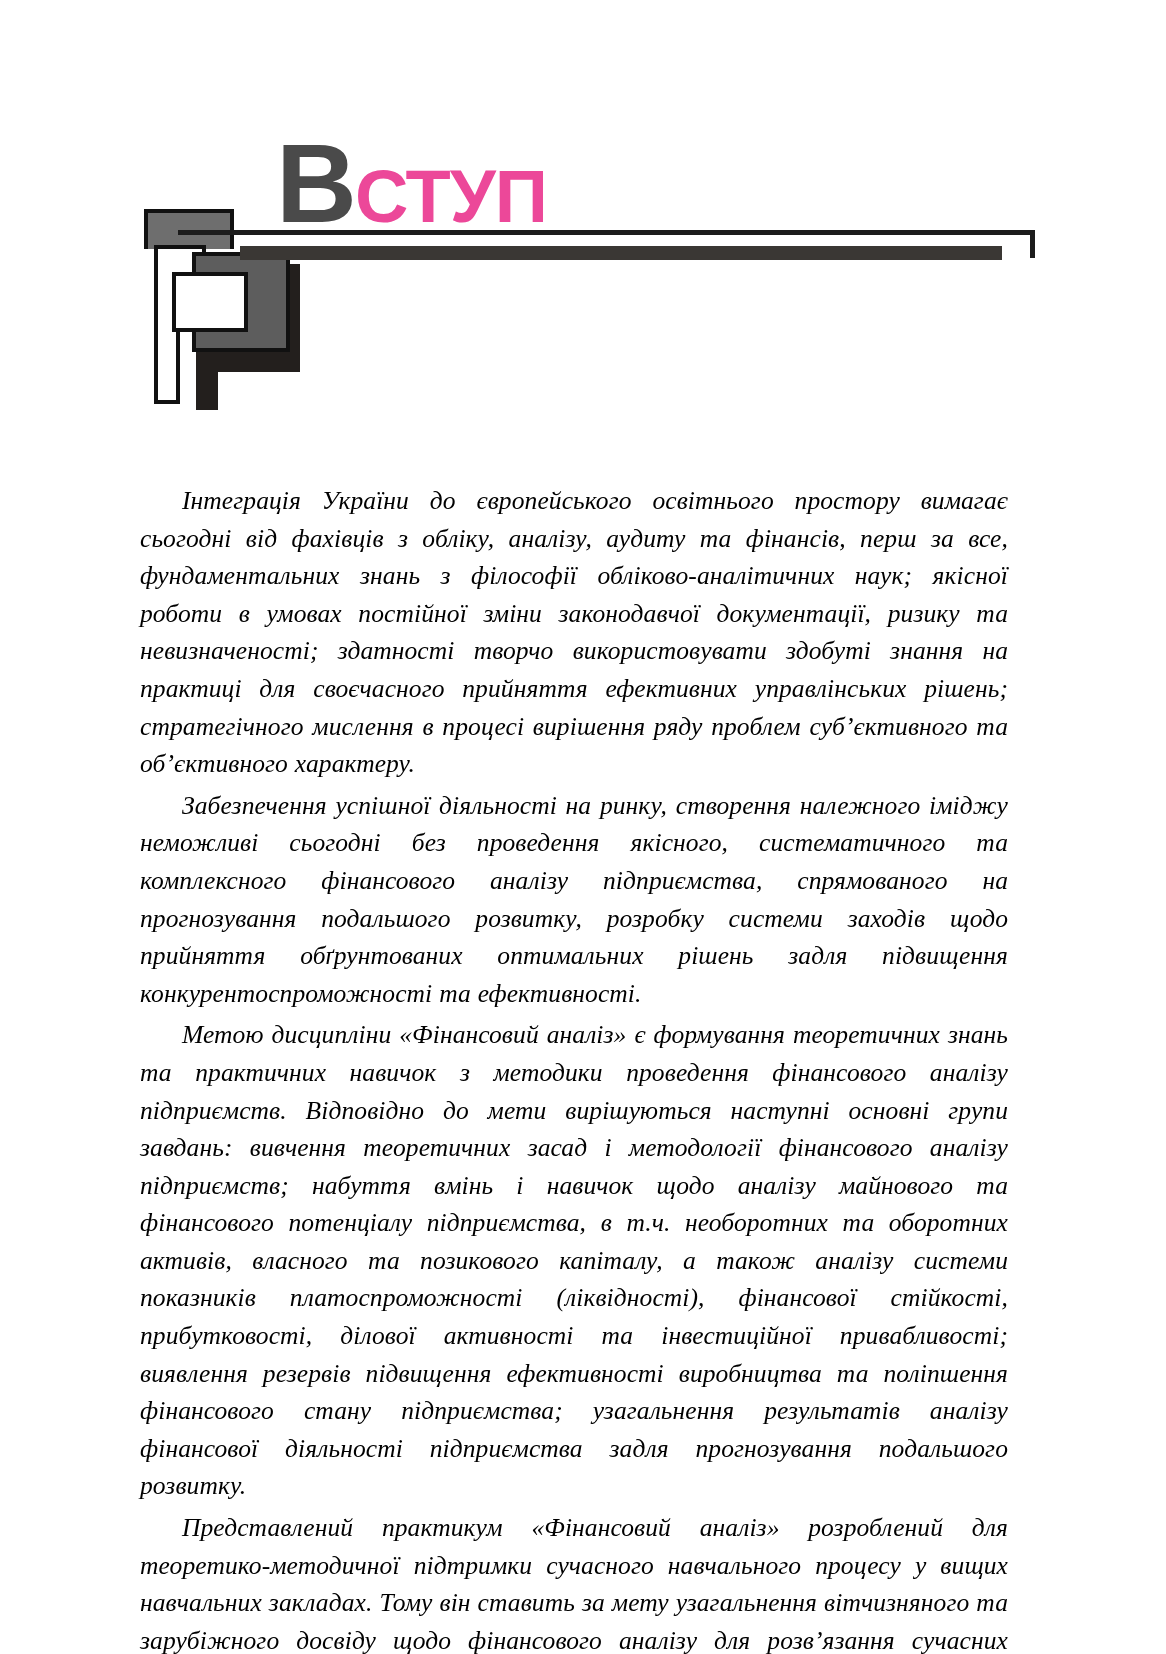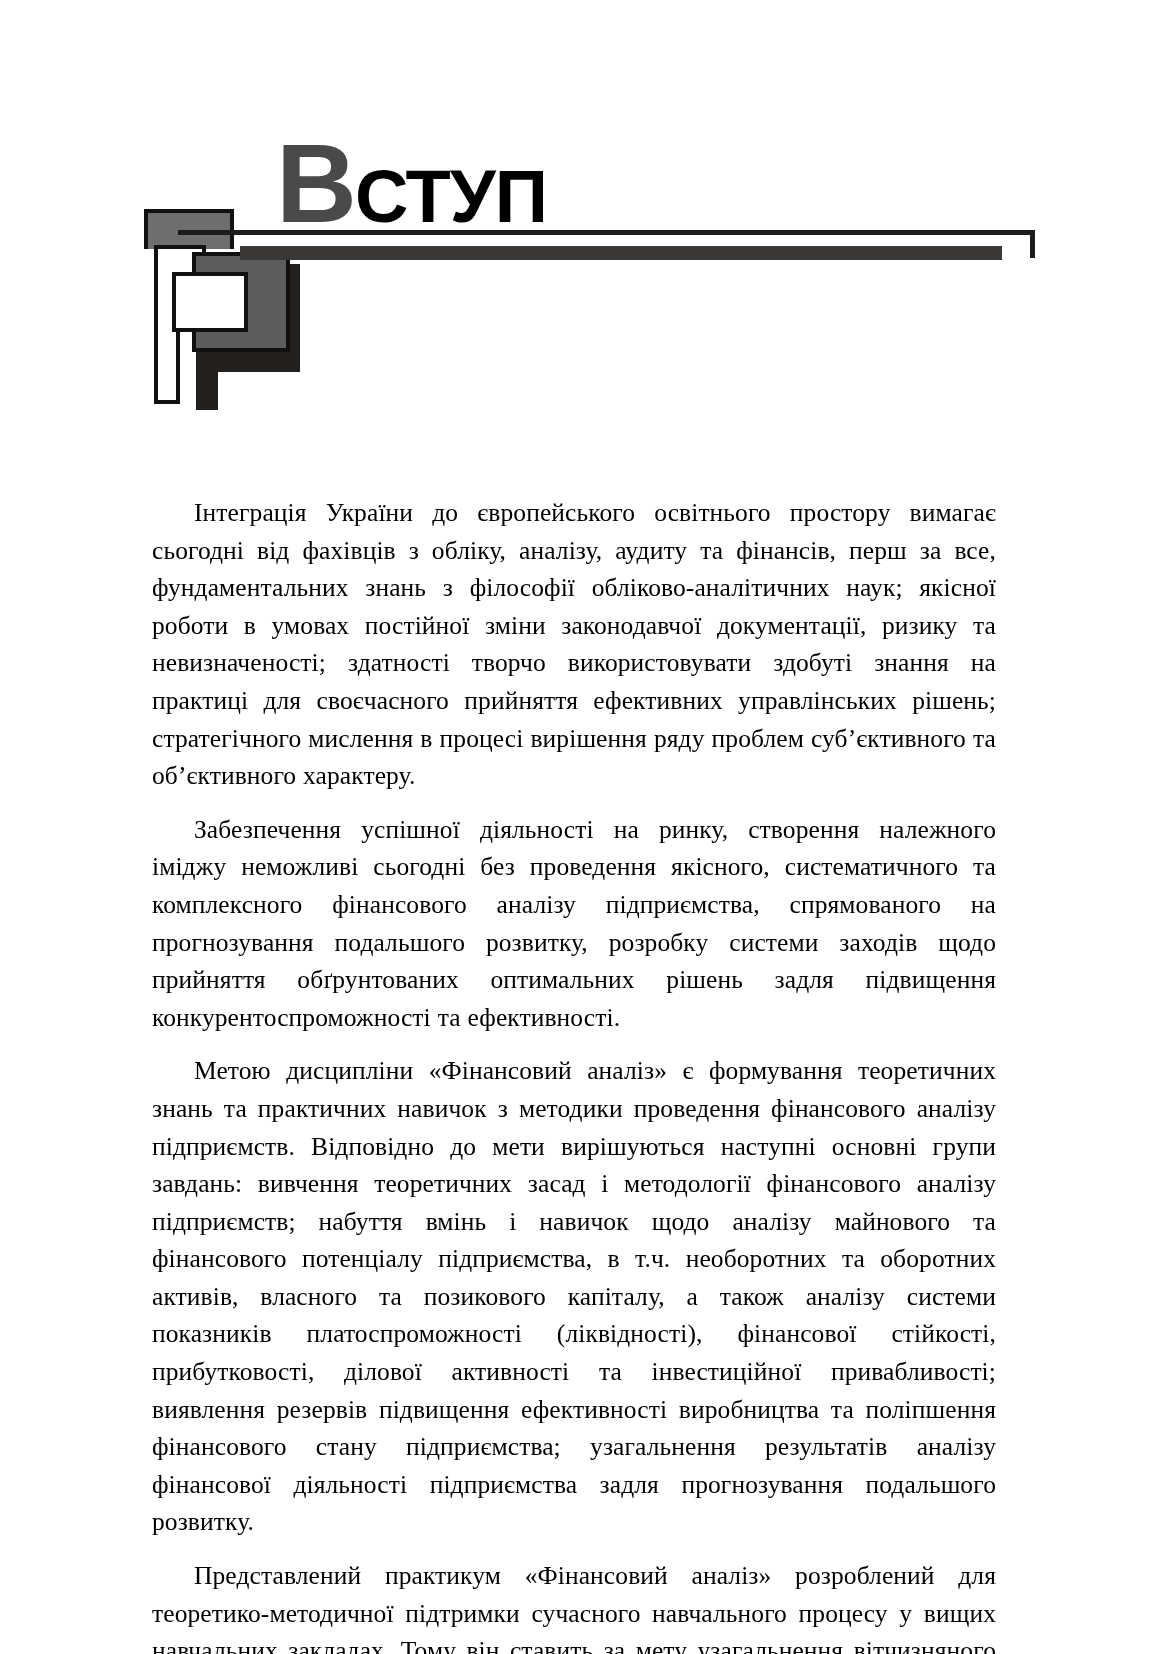--- a/index.html
+++ b/index.html
@@ -45,21 +45,21 @@
     font-weight: 700;
   }
   .chapter-title .drop-cap {
     font-size: 112px;
     color: #4a4a4a;
     letter-spacing: -2px;
     vertical-align: baseline;
   }
   .chapter-title .rest {
     font-size: 74px;
-    color: #000000;
+    color: #ec4899;
     letter-spacing: -1px;
     vertical-align: baseline;
   }
 
   
   .rule-thin {
     position: absolute;
     left: 178px;
     top: 230px;
     width: 857px;
@@ -152,28 +152,29 @@
   }
 
   
   .body-text {
     position: absolute;
     left: 136px;
     top: 478px;
     width: 876px;
   }
   .body-text p {
-    margin: 16px;
+    margin: 4px;
     text-align: justify;
     text-indent: 42px;
     font-size: 25.5px;
     line-height: 37.6px;
     letter-spacing: 0.1px;
     word-spacing: 0.4px;
     hyphens: manual;
+    font-style: italic;
   }
 </style>
 </head>
 <body>
 
 <div class="page">
 
   <div class="chapter-header">
 
     <div class="deco">

